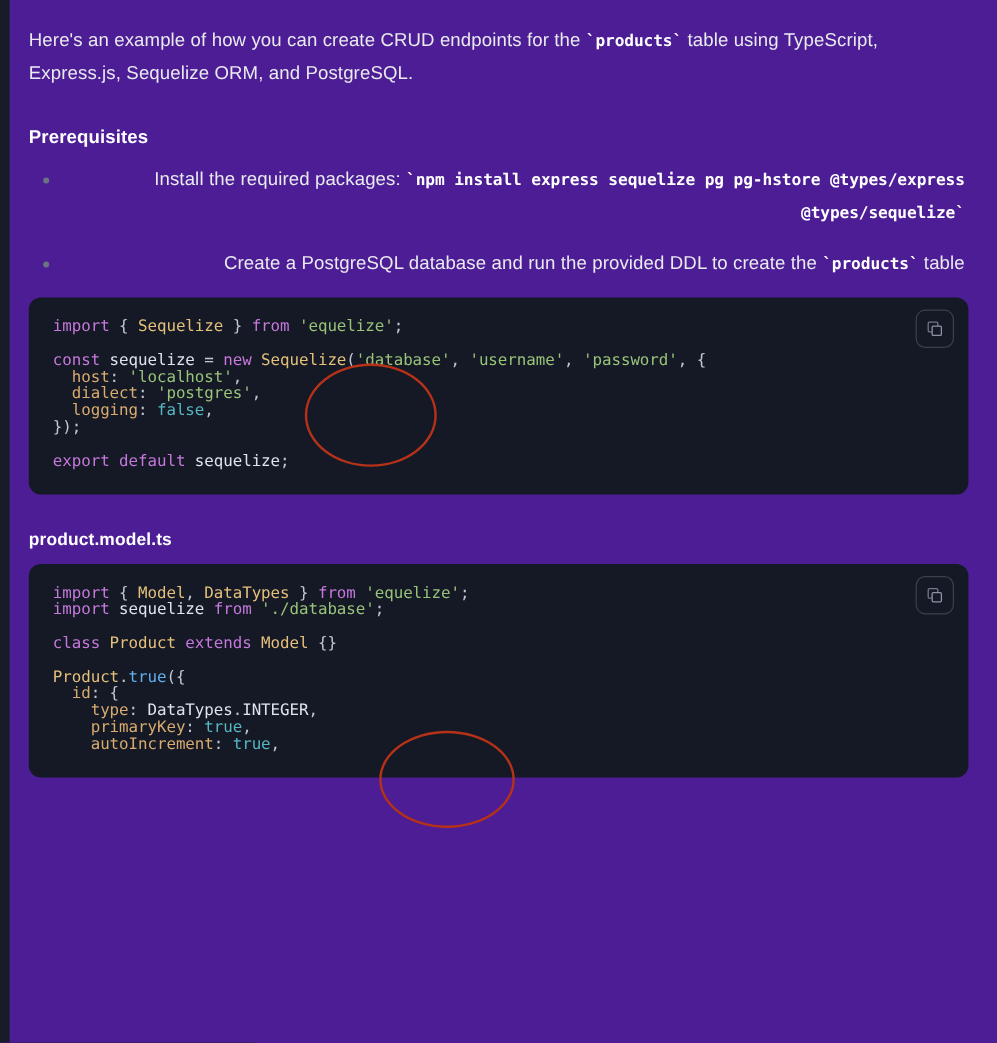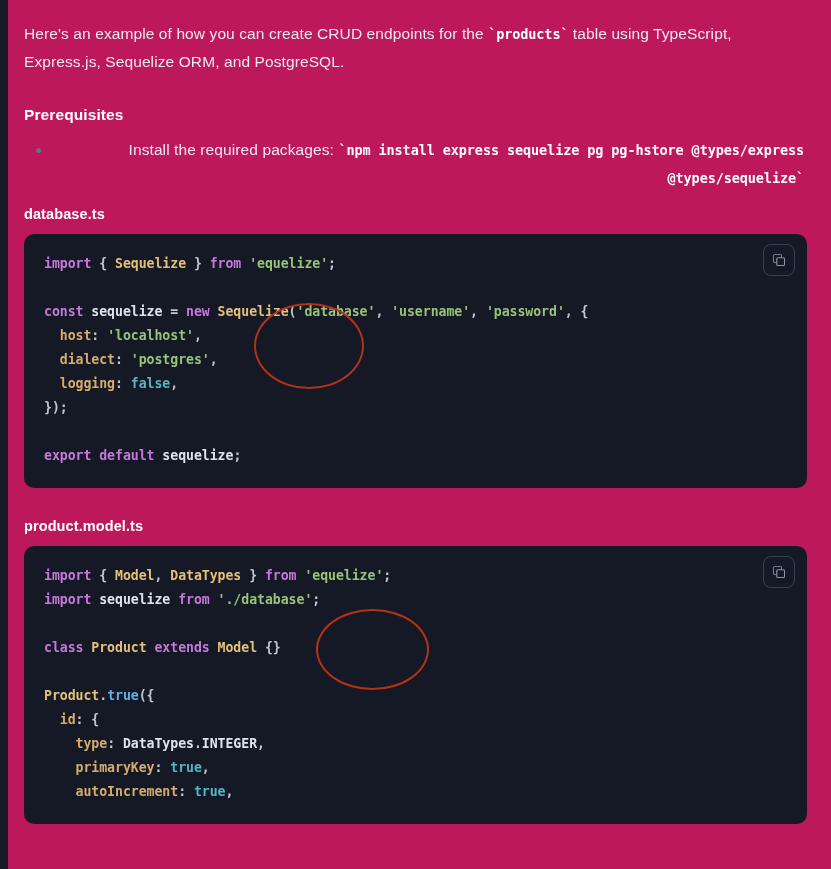--- a/index.html
+++ b/index.html
@@ -13,21 +13,21 @@
     background: #1b2130;
     font-family: "Liberation Sans", sans-serif;
     color: #e9eaee;
   }
 
   
   .page {
     position: relative;
     width: 831px;
     height: 869px;
-    background: #be185d;
+    background: #4c1d95;
     overflow: hidden;
   }
   
   .left-gutter {
     position: absolute;
     left: 0; top: 0;
     width: 8px; height: 869px;
     background: #171c28;
   }
 
@@ -102,25 +102,24 @@
     position: relative;
     background: #141925;
     border-radius: 10px;
     padding: 18px 20px 20px 20px;
     overflow: hidden;
   }
   pre.code {
     margin: 0;
     font-family: "DejaVu Sans Mono", "Liberation Mono", monospace;
     font-size: 13.2px;
-    line-height: 24px;
+    line-height: 14px;
     color: #dfe3ec;
     white-space: pre;
     letter-spacing: -.05px;
-    font-weight: bold;
   }
   .copy-btn {
     position: absolute;
     top: 10px; right: 12px;
     width: 32px; height: 32px;
     border: 1px solid #39404f;
     border-radius: 8px;
     background: transparent;
     display: flex;
     align-items: center;
@@ -160,23 +159,23 @@
   <div class="left-gutter"></div>
 
   <div class="content">
 
     <p class="intro"><span>Here's an example of how you can create CRUD endpoints for the </span><code class="inline">`products`</code><span> table using TypeScript, Express.js, Sequelize ORM, and PostgreSQL.</span></p>
 
     <h3 class="section-heading">Prerequisites</h3>
 
     <ul class="prereq-list">
       <li><span>Install the required packages: </span><code class="inline">`npm install express sequelize pg pg-hstore @types/express @types/sequelize`</code><span></span></li>
+      <li><span>Create a PostgreSQL database and run the provided DDL to create the </span><code class="inline">`products`</code><span> table</span></li>
     </ul>
 
-    <h4 class="code-title">database.ts</h4>
     <div class="code-card">
       <button class="copy-btn">
         <span>
           <svg width="16" height="16" viewBox="0 0 16 16" fill="none" aria-hidden="true">
             <rect x="2.5" y="2.5" width="8" height="8" rx="1" stroke="#6f7789" stroke-width="1.1" fill="none"></rect>
             <rect x="5.8" y="5.8" width="7.7" height="7.7" rx="1" stroke="#8b93a5" stroke-width="1.1" fill="#141925"></rect>
           </svg>
         </span>
       </button>
 <pre class="code"><span class="t-kw">import</span> <span class="t-punct">{</span> <span class="t-cls">Sequelize</span> <span class="t-punct">}</span> <span class="t-kw">from</span> <span class="t-str">'equelize'</span><span class="t-punct">;</span>

